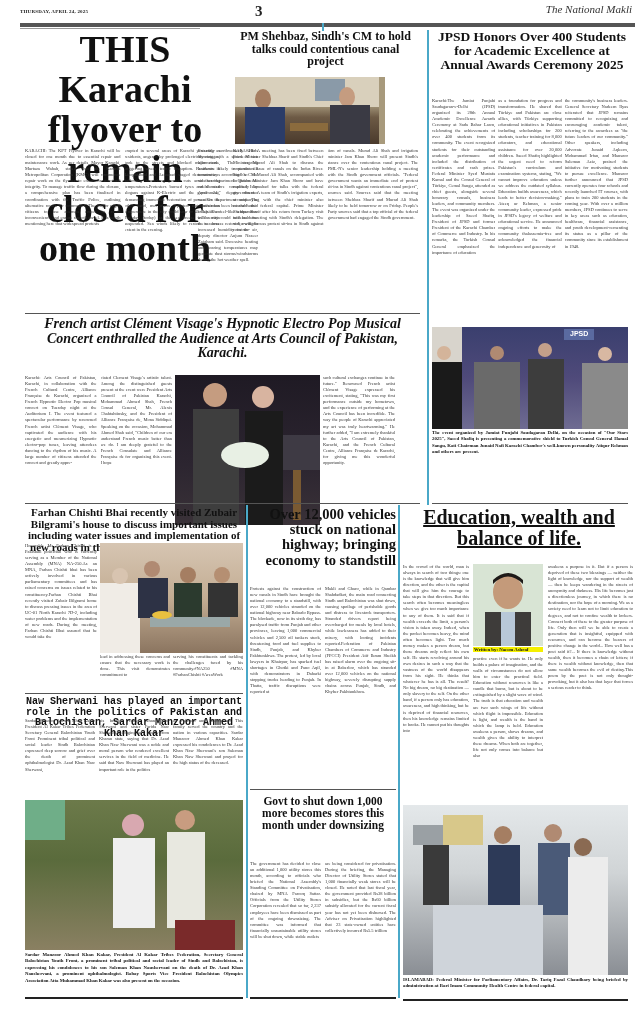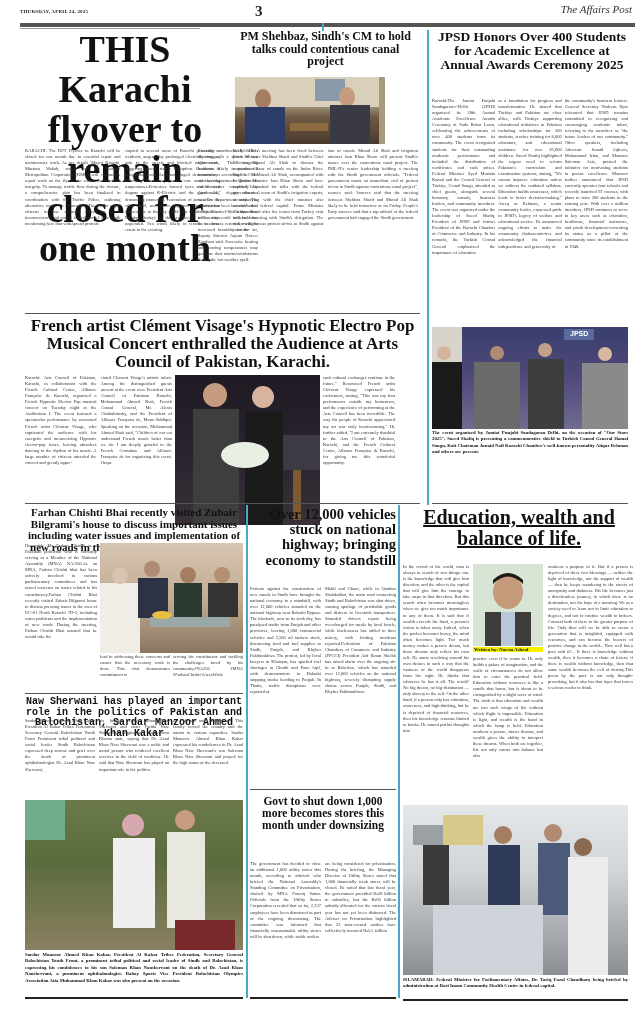--- a/index.html
+++ b/index.html
@@ -19,21 +19,21 @@
 .cols>div{flex:1;overflow:hidden;}
 .photo{overflow:hidden;}
 .caption{font-size:4.8px;font-weight:bold;line-height:1.35;color:#111;text-align:justify;}
 .byline{background:#f5f000;font-size:4.8px;font-weight:bold;color:#111;padding:0 1px;}
 </style>
 </head>
 <body>
 
 <div class="abs masthead-date">THURSDAY, APRIL 24, 2025</div>
 <div class="abs masthead-page">3</div>
-<div class="abs masthead-name">The Affairs  Post</div>
+<div class="abs masthead-name">The National  Makli</div>
 <div class="abs topbar"></div>
 <div class="abs topbar2"></div>
 
 <div class="abs vline" style="left:322px;top:23px;height:8px;"></div>
 <div class="abs vline" style="left:427px;top:30px;height:318px;"></div>
 
 <section class="abs" style="left:25px;top:30px;width:390px;height:282px;">
   <h1 class="headline" style="font-size:38px;width:200px;position:absolute;left:0;top:0;">THIS Karachi flyover to remain closed for one month</h1>
   <div class="cols abs" style="left:0;top:118px;width:195px;height:163px;">
     <div>KARACHI: The KPT Flyover in Karachi will be closed for one month due to essential repair and maintenance work. As per details, Mayor Karachi, Murtaza Wahab, stated that the Karachi Metropolitan Corporation (KMC) will commence repair work on the flyover to ensure its structural integrity. To manage traffic flow during the closure, a comprehensive plan has been finalized in coordination with the Traffic Police, outlining alternative routes for commuters. The mayor urged citizens to use alternate routes to avoid inconvenience and ensure smooth travel. It is worth mentioning here that widespread protests</div>
@@ -86,21 +86,21 @@
       <circle cx="173" cy="27" r="7" fill="#d8b8a2"></circle>
       <rect x="150" y="36" width="46" height="66" fill="#8a8a8a"></rect>
     </svg>
     <span class="abs" style="left:138px;top:3px;font-size:7px;color:#fff;font-family:'Liberation Sans',sans-serif;font-weight:bold;">JPSD</span>
   </div>
 </section>
 <div class="abs caption" style="left:432px;top:430px;width:196px;">The event organized by Jamiat Punjabi Saudagaran Delhi, on the occasion of "Our Stars 2025", Saeed Shafiq is presenting a commemorative shield to Turkish Consul General Hamal Sangu, Kati Chairman Junaid Nafi Karachi Chamber's well-known personality Atiqur Rehman and others are present.</div>
 <div class="abs hrule" style="left:432px;top:503px;width:196px;"></div>
 
 <section class="abs" style="left:25px;top:317px;width:395px;height:210px;">
-  <h2 class="headline" style="font-size:17px;">French artist Clément Visage's Hypnotic Electro Pop Musical Concert enthralled the Audience at Arts Council of Pakistan, Karachi.</h2>
+  <h2 class="headline" style="font-size:14px;font-style:italic;">French artist Clément Visage's Hypnotic Electro Pop Musical Concert enthralled the Audience at Arts Council of Pakistan, Karachi.</h2>
   <div class="cols abs" style="left:0;top:58px;width:147px;height:150px;">
     <div>Karachi: Arts Council of Pakistan, Karachi, in collaboration with the French Cultural Centre, Alliance Française de Karachi, organized a French Hypnotic Electro Pop musical concert on Tuesday night at the Auditorium I. The event featured a spectacular performance by renowned French artist Clément Visage, who captivated the audience with his energetic and mesmerizing Hypnotic electro-pop tunes, leaving attendees dancing to the rhythm of his music. A large number of citizens attended the concert and greatly appre-</div>
     <div>ciated Clement Visage's artistic talent. Among the distinguished guests present at the event were President Arts Council of Pakistan Karachi, Mohammad Ahmed Shah, French Consul General, Mr. Alexis Chahtahtinsky, and the President of Alliance Française de, Mona Siddiqui. Speaking on the occasion, Mohammad Ahmed Shah said, "Children of our era understand French music better than we do. I am deeply grateful to the French Consulate and Alliance Française de for organizing this event. I hope</div>
   </div>
   <div class="photo abs" style="left:150px;top:58px;width:145px;height:150px;background:linear-gradient(180deg,#1f1a24 0%,#2c2530 60%,#3a3238 100%);">
     <svg width="145" height="150" viewBox="0 0 145 150">
       <rect x="100" y="60" width="45" height="35" fill="#3e3a44"></rect>
       <circle cx="40" cy="20" r="12" fill="#c59c80"></circle>
       <rect x="18" y="34" width="46" height="116" fill="#3e3e3e"></rect>
       <circle cx="88" cy="22" r="11" fill="#d8b4a0"></circle>

